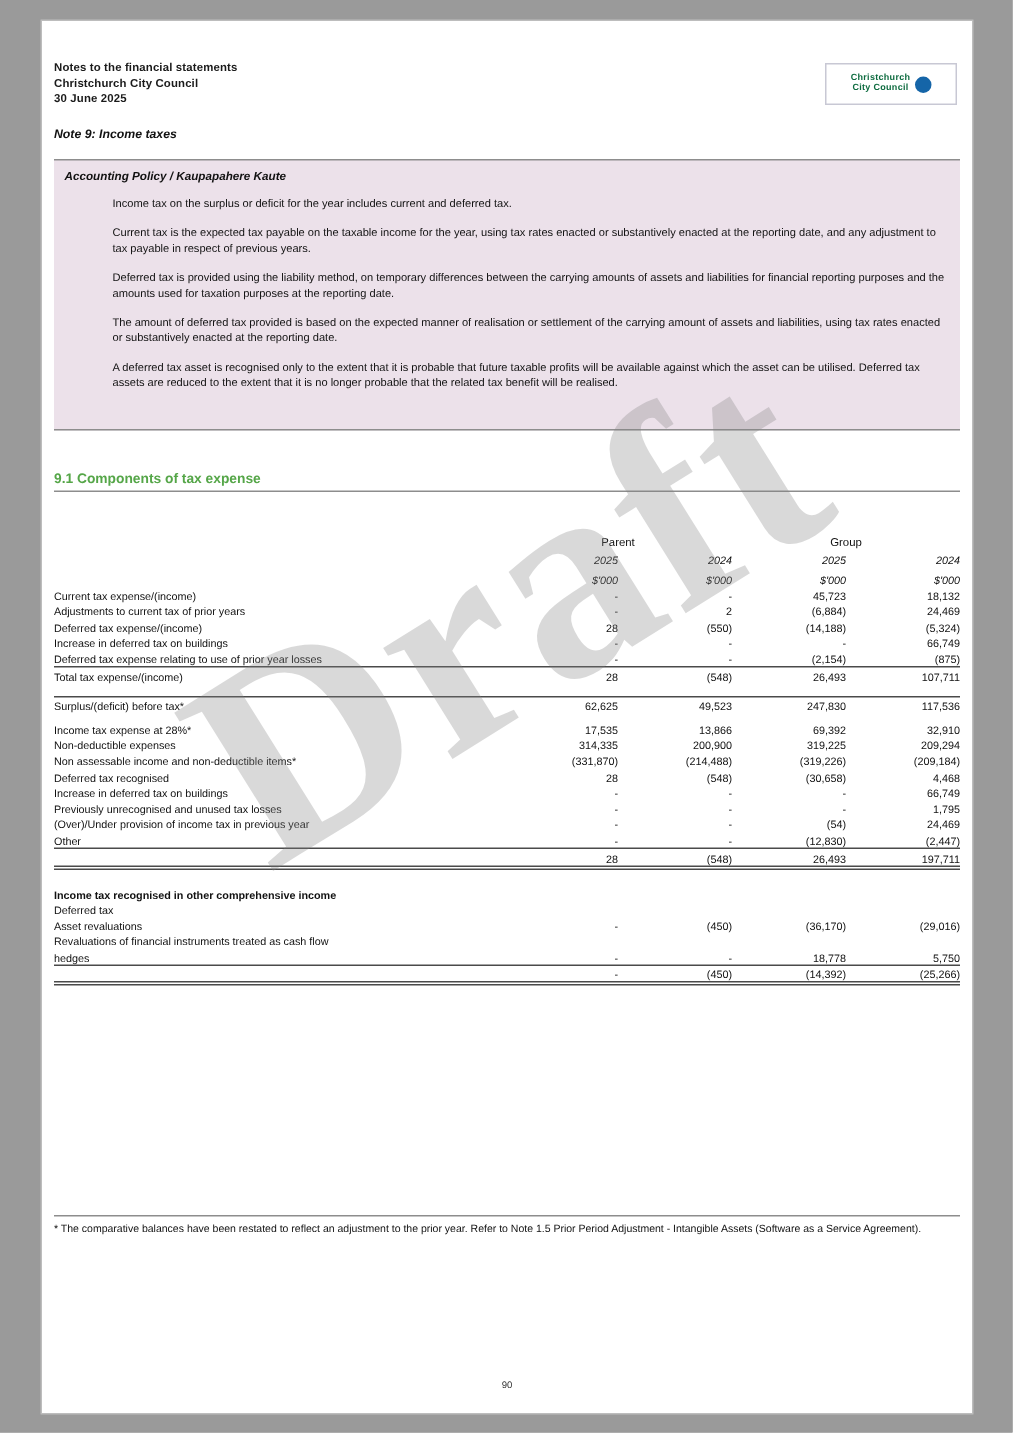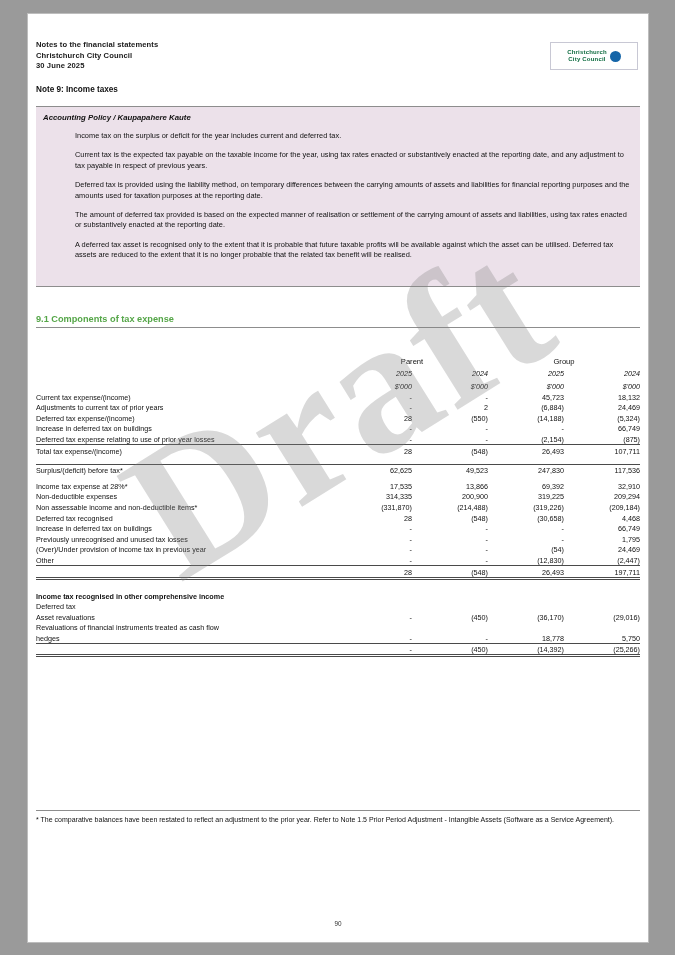--- a/index.html
+++ b/index.html
@@ -74,20 +74,21 @@
     vertical-align: middle;
     margin-left: 3px;
   }
   .note-title {
     position: absolute;
     left: 0;
     top: 45px;
     font-size: 8.2px;
     font-weight: bold;
     color: #111;
+    font-style: italic;
   }
   
   .policy {
     position: absolute;
     left: 0;
     top: 66px;
     width: 604px;
     background: #ece1ea;
     border-top: 1px solid #8d8d8d;
     border-bottom: 1px solid #8d8d8d;

